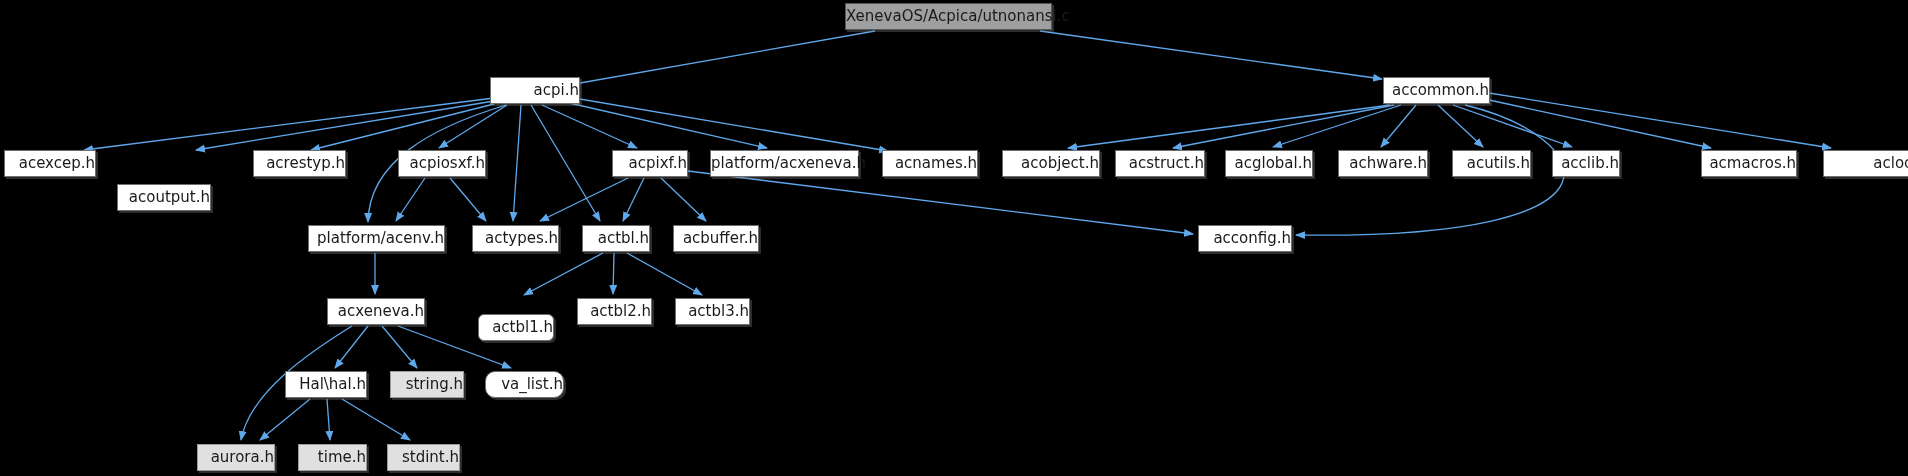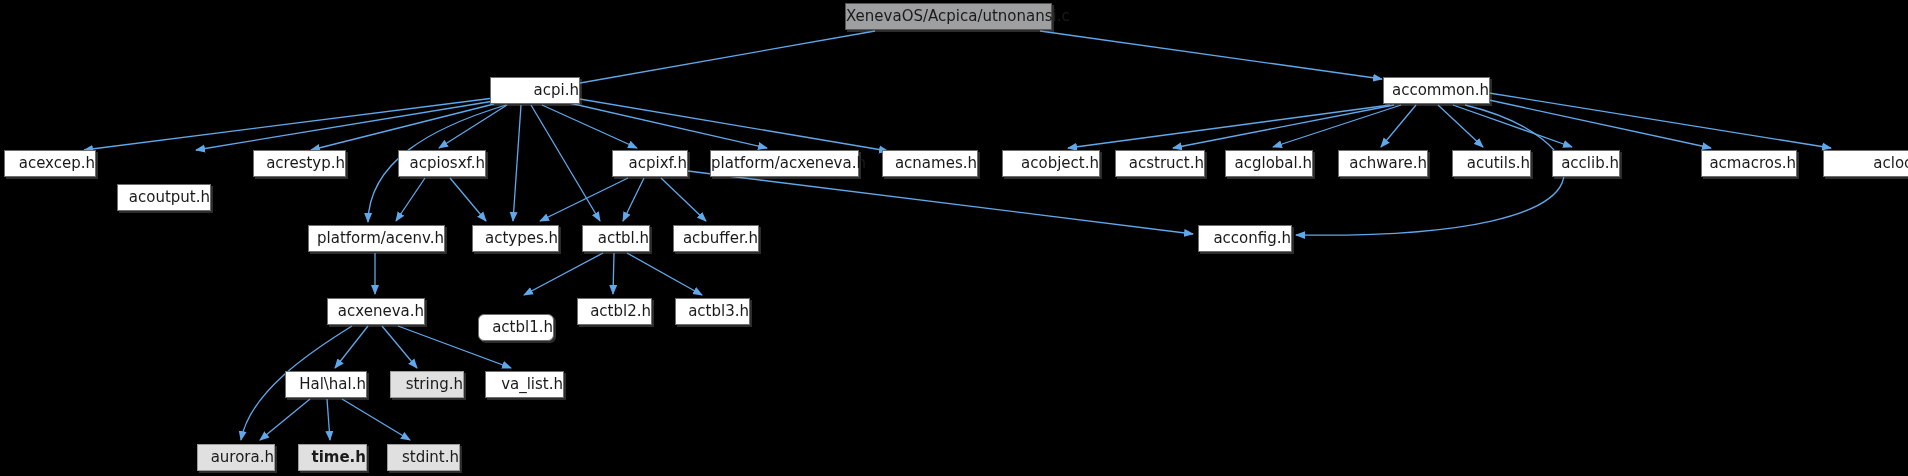--- a/index.html
+++ b/index.html
@@ -131,19 +131,19 @@
   <div class="node" style="left:673px;top:225px;width:84px;">acbuffer.h</div>
   <div class="node" style="left:1198px;top:225px;width:92px;">acconfig.h</div>
 
   <div class="node" style="left:327px;top:298px;width:96px;">acxeneva.h</div>
   <div class="node" style="left:478px;top:314px;width:74px;border-radius:6px;">actbl1.h</div>
   <div class="node" style="left:577px;top:298px;width:73px;">actbl2.h</div>
   <div class="node" style="left:675px;top:298px;width:73px;">actbl3.h</div>
 
   <div class="node" style="left:285px;top:371px;width:80px;">Hal\hal.h</div>
   <div class="node ext" style="left:390px;top:371px;width:72px;">string.h</div>
-  <div class="node" style="left:485px;top:371px;width:77px;">va_list.h</div>
+  <div class="node" style="left:485px;top:371px;width:77px;border-radius:10px;">va_list.h</div>
 
   <div class="node ext" style="left:197px;top:444px;width:76px;">aurora.h</div>
-  <div class="node ext" style="left:298px;top:444px;width:67px;font-weight:bold;">time.h</div>
+  <div class="node ext" style="left:298px;top:444px;width:67px;">time.h</div>
   <div class="node ext" style="left:387px;top:444px;width:71px;">stdint.h</div>
 
 </div>
 
 </body></html>

